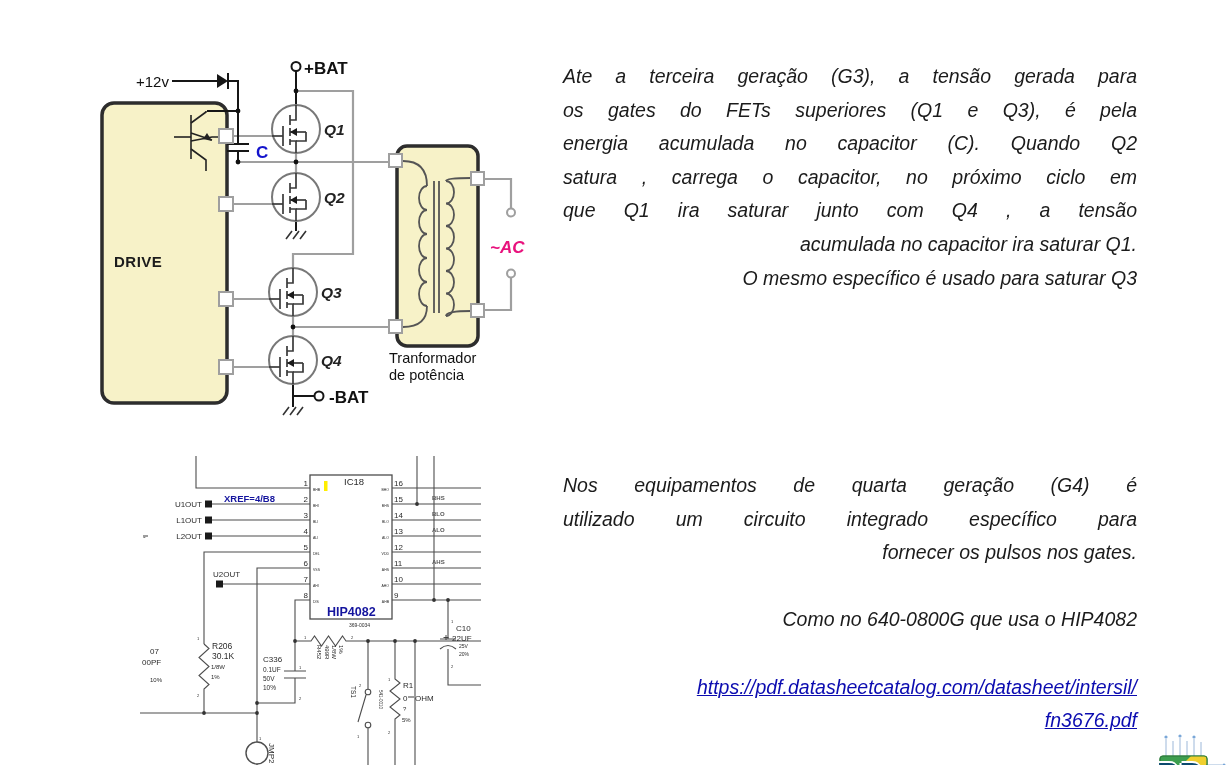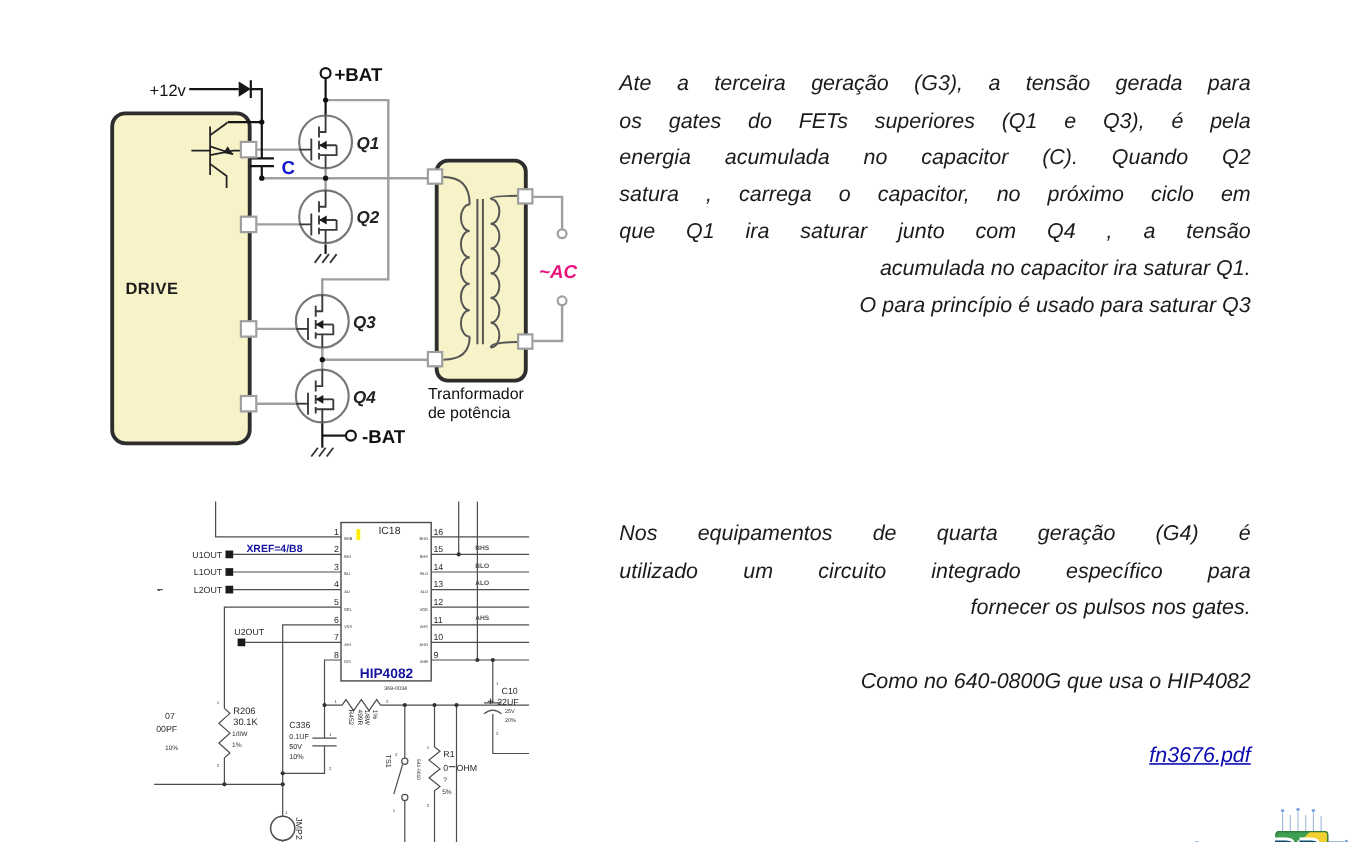--- a/index.html
+++ b/index.html
@@ -364,31 +364,31 @@
     </g>
   </svg>
 
   <div class="col" style="top:19px">
     <span class="tl">Ate a terceira geração (G3), a tensão gerada para</span>
     <span class="tl">os gates do FETs superiores (Q1 e Q3), é pela</span>
     <span class="tl">energia acumulada no capacitor (C). Quando Q2</span>
     <span class="tl">satura , carrega o capacitor, no próximo ciclo em</span>
     <span class="tl">que Q1 ira saturar junto com Q4 , a tensão</span>
     <span class="tn">acumulada no capacitor ira saturar Q1.</span>
-    <span class="tn">O para princípio é usado para saturar Q3</span>
+    <span class="tn">O mesmo específico é usado para saturar Q3</span>
   </div>
 
   <div class="col" style="top:428px">
     <span class="tl">Nos equipamentos de quarta geração (G4) é</span>
     <span class="tl">utilizado um circuito integrado específico para</span>
     <span class="tn">fornecer os pulsos nos gates.</span>
     <span class="sp"></span>
     <span class="tn">Como no 640-0800G que usa o HIP4082</span>
     <span class="sp"></span>
-    <a class="lnk"><span class="tn lnk">fn3676.pdf</span></a>
+    <a class="lnk"><span class="tn lnk">https://pdf.datasheetcatalog.com/datasheet/intersil/</span><span class="tn lnk">fn3676.pdf</span></a>
   </div>
 
   <svg style="left:1088px;top:686px;z-index:2" width="140" height="79" viewBox="0 0 140 79">
     <g stroke="#9db8d9" stroke-width="1" fill="none">
       <path d="M44,40 H72 M47,46 H72 M44,52 H72 M47,58 H72 M44,64 H72"></path>
       <path d="M78,12 V29 M85,14 V29 M92,11 V29 M99,14 V29 M106,12 V29 M113,15 V29"></path>
       <path d="M119,38 H134 M119,44 H131 M119,50 H135 M119,56 H130 M119,62 H134 M119,68 H131"></path>
       <path d="M80,76 V79 M88,76 V79 M96,76 V79 M104,76 V79 M112,76 V79"></path>
       <g fill="#7aa7d8" stroke="none">
         <circle cx="42" cy="40" r="1.6"></circle>

